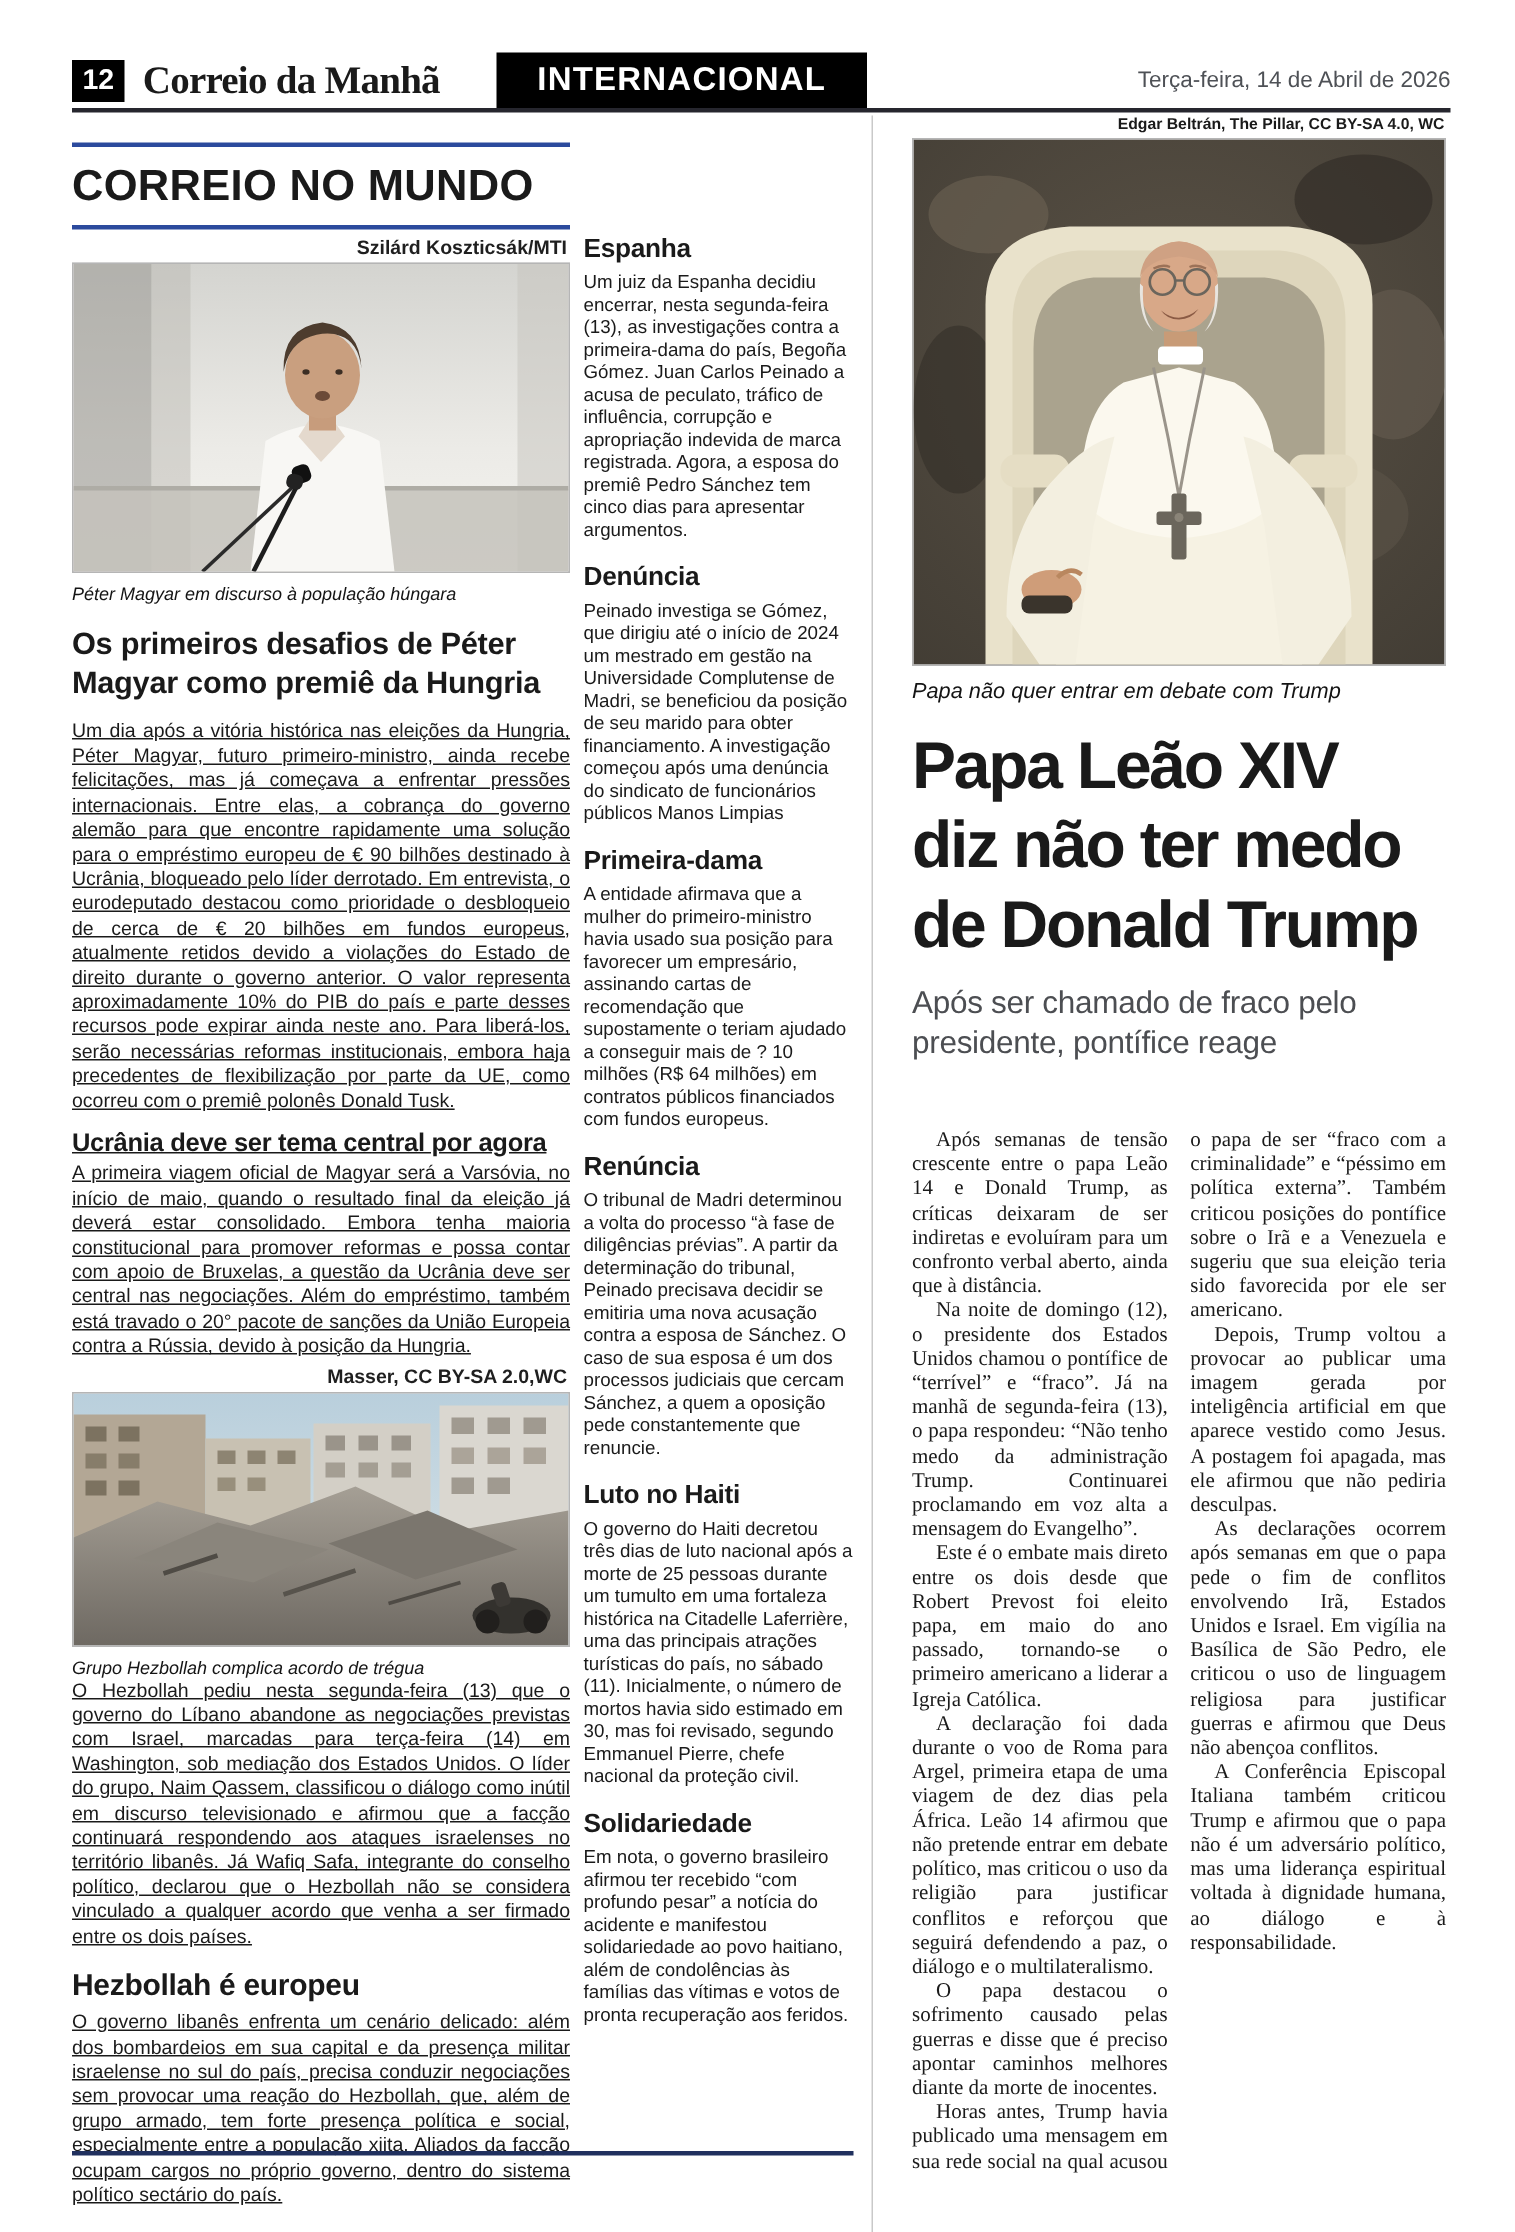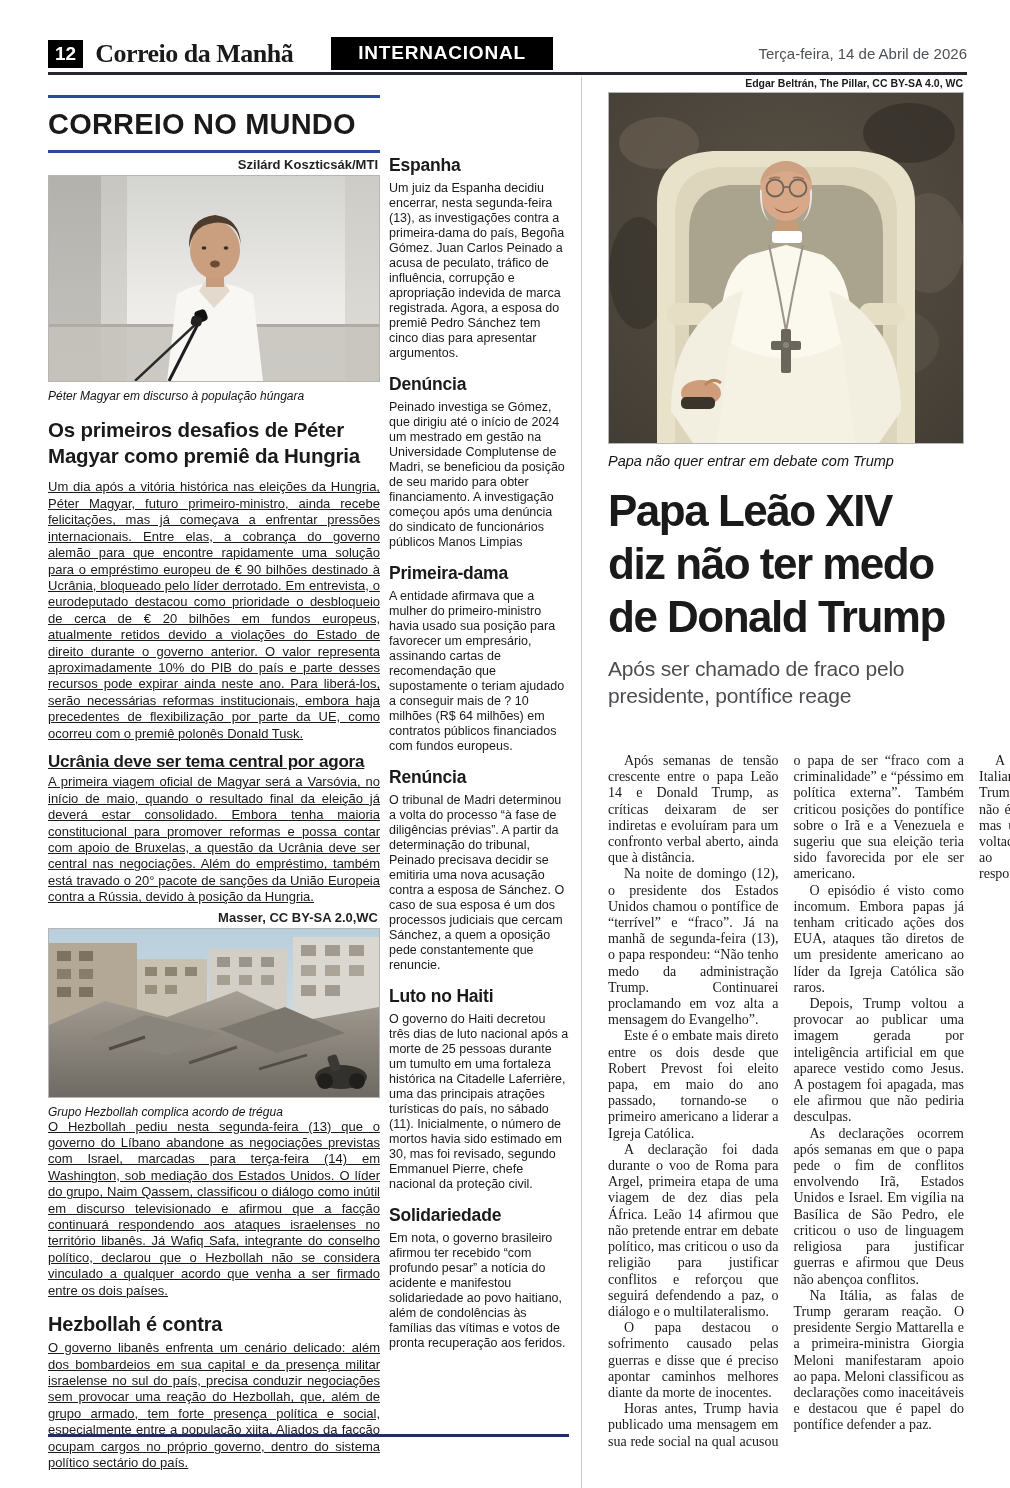--- a/index.html
+++ b/index.html
@@ -7,21 +7,21 @@
     width:1010px;height:1488px;background:#ffffff;position:relative;overflow:hidden;
     font-family:"Liberation Sans",sans-serif;color:#1a1a1a;
     -webkit-font-smoothing:antialiased;
   }
   .page{position:absolute;inset:0;padding:40px 43px 0 48px;box-sizing:border-box;}
 
   
   .masthead{display:flex;align-items:center;height:27px;}
   .pageno{background:#000;color:#fff;font-weight:bold;font-size:19px;line-height:1;padding:4px 7px 5px;}
   .logo{font-family:"Liberation Serif",serif;font-weight:700;font-size:26px;letter-spacing:-0.5px;margin-left:12px;white-space:nowrap;}
-  .section-box{background:#000;color:#fff;font-weight:700;font-size:19px;letter-spacing:0.8px;padding:5px 27px 6px;margin-left:38px;}
+  .section-box{background:#000;color:#fff;font-weight:700;font-size:22px;letter-spacing:0.8px;padding:5px 27px 6px;margin-left:38px;}
   .date{margin-left:auto;font-size:15px;color:#4e5156;}
   .header-rule{height:3px;background:#26262e;margin-top:5px;}
 
   
   .content{display:flex;margin-top:2px;align-items:flex-start;}
   .col-left{width:332px;flex:none;}
   .col-mid{width:180px;flex:none;margin-left:9px;padding:78px 12px 0 0;border-right:1px solid #c9c9c9;min-height:1340px;box-sizing:content-box;}
   .col-right{width:356px;flex:none;margin-left:26px;}
 
   
@@ -169,21 +169,21 @@
         <circle cx="276" cy="152" r="8" fill="#211f1d"></circle>
           <circle cx="308" cy="152" r="8" fill="#211f1d"></circle>
       </svg>
 
       <div class="caption">Grupo Hezbollah complica acordo de trégua</div>
 
       <div class="body-left">
         <p>O Hezbollah pediu nesta segunda-feira (13) que o governo do Líbano abandone as negociações previstas com Israel, marcadas para terça-feira (14) em Washington, sob mediação dos Estados Unidos. O líder do grupo, Naim Qassem, classificou o diálogo como inútil em discurso televisionado e afirmou que a facção continuará respondendo aos ataques israelenses no território libanês. Já Wafiq Safa, integrante do conselho político, declarou que o Hezbollah não se considera vinculado a qualquer acordo que venha a ser firmado entre os dois países.</p>
       </div>
 
-      <h2 class="subhead" style="font-size:20px;margin-top:14px;">Hezbollah é contra</h2>
+      <h2 class="subhead" style="font-size:20px;margin-top:14px;">Hezbollah é europeu</h2>
       <div class="body-left">
         <p>O governo libanês enfrenta um cenário delicado: além dos bombardeios em sua capital e da presença militar israelense no sul do país, precisa conduzir negociações sem provocar uma reação do Hezbollah, que, além de grupo armado, tem forte presença política e social, especialmente entre a população xiita. Aliados da facção ocupam cargos no próprio governo, dentro do sistema político sectário do país.</p>
       </div>
     </div>
 
     <div class="col-mid">
 
       <div class="mid-section">
         <h3 class="mid-title">Espanha</h3>
         <p class="mid-body">Um juiz da Espanha decidiu encerrar, nesta segunda-feira (13), as investigações contra a primeira-dama do país, Begoña Gómez. Juan Carlos Peinado a acusa de peculato, tráfico de influência, corrupção e apropriação indevida de marca registrada. Agora, a esposa do premiê Pedro Sánchez tem cinco dias para apresentar argumentos.</p>
@@ -269,23 +269,21 @@
 
       <div class="deck">Após ser chamado de fraco pelo presidente, pontífice reage</div>
 
       <div class="serif-cols">
         <p>Após semanas de tensão crescente entre o papa Leão 14 e Donald Trump, as críticas deixaram de ser indiretas e evoluíram para um confronto verbal aberto, ainda que à distância.</p>
         <p>Na noite de domingo (12), o presidente dos Estados Unidos chamou o pontífice de “terrível” e “fraco”. Já na manhã de segunda-feira (13), o papa respondeu: “Não tenho medo da administração Trump. Continuarei proclamando em voz alta a mensagem do Evangelho”.</p>
         <p>Este é o embate mais direto entre os dois desde que Robert Prevost foi eleito papa, em maio do ano passado, tornando-se o primeiro americano a liderar a Igreja Católica.</p>
         <p>A declaração foi dada durante o voo de Roma para Argel, primeira etapa de uma viagem de dez dias pela África. Leão 14 afirmou que não pretende entrar em debate político, mas criticou o uso da religião para justificar conflitos e reforçou que seguirá defendendo a paz, o diálogo e o multilateralismo.</p>
         <p>O papa destacou o sofrimento causado pelas guerras e disse que é preciso apontar caminhos melhores diante da morte de inocentes.</p>
         <p>Horas antes, Trump havia publicado uma mensagem em sua rede social na qual acusou o papa de ser “fraco com a criminalidade” e “péssimo em política externa”. Também criticou posições do pontífice sobre o Irã e a Venezuela e sugeriu que sua eleição teria sido favorecida por ele ser americano.</p>
-        <p>O episódio é visto como incomum. Embora papas já tenham criticado ações dos EUA, ataques tão diretos de um presidente americano ao líder da Igreja Católica são raros.</p>
         <p>Depois, Trump voltou a provocar ao publicar uma imagem gerada por inteligência artificial em que aparece vestido como Jesus. A postagem foi apagada, mas ele afirmou que não pediria desculpas.</p>
         <p>As declarações ocorrem após semanas em que o papa pede o fim de conflitos envolvendo Irã, Estados Unidos e Israel. Em vigília na Basílica de São Pedro, ele criticou o uso de linguagem religiosa para justificar guerras e afirmou que Deus não abençoa conflitos.</p>
-        <p>Na Itália, as falas de Trump geraram reação. O presidente Sergio Mattarella e a primeira-ministra Giorgia Meloni manifestaram apoio ao papa. Meloni classificou as declarações como inaceitáveis e destacou que é papel do pontífice defender a paz.</p>
         <p>A Conferência Episcopal Italiana também criticou Trump e afirmou que o papa não é um adversário político, mas uma liderança espiritual voltada à dignidade humana, ao diálogo e à responsabilidade.</p>
       </div>
     </div>
   </div>
 
   <div class="bottom-rule"></div>
 </div>
 
 </body></html>

